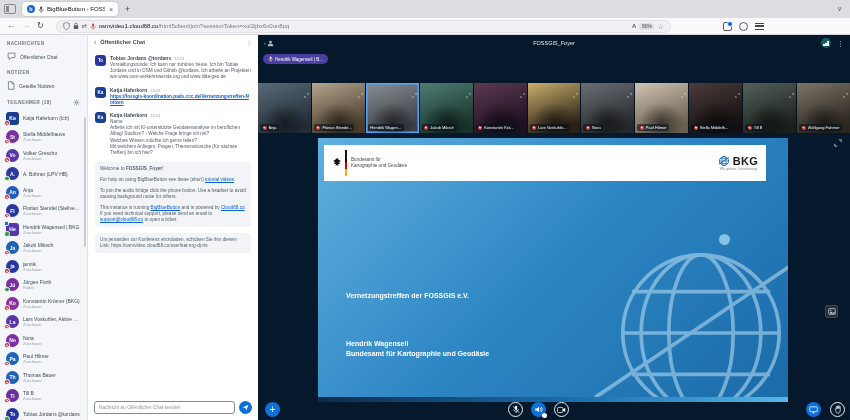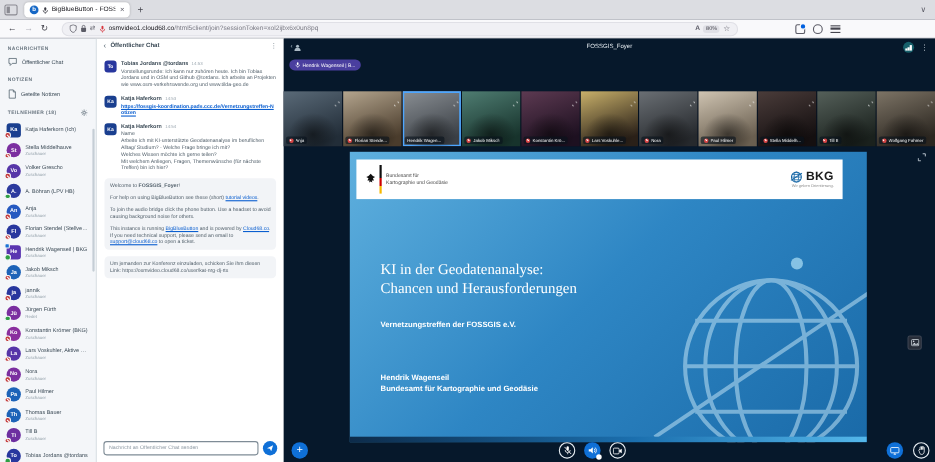--- a/index.html
+++ b/index.html
@@ -565,22 +565,20 @@
         <svg class="globe-svg" width="230" height="230" viewBox="0 0 100 100">
           <g stroke="#bfe2f5" stroke-width="1.6" fill="none">
             <circle cx="50" cy="50" r="34"></circle>
             <ellipse cx="50" cy="50" rx="14" ry="34"></ellipse>
             <ellipse cx="50" cy="50" rx="26" ry="34"></ellipse>
             <path d="M16 50h68M20 32h60M20 68h60"></path>
             <path d="M4 78 96 16"></path>
           </g>
         </svg>
         <div class="globe-dot"></div>
-        <div class="slide-title">KI in der Geodatenanalyse:
-Chancen und Herausforderungen</div>
         <div class="slide-sub">Vernetzungstreffen der FOSSGIS e.V.</div>
         <div class="slide-author">Hendrik Wagenseil
 Bundesamt für Kartographie und Geodäsie</div>
         <div class="slide-foot"></div>
       </div>
 
       <svg class="pres-fs" width="8" height="8" viewBox="0 0 10 10">
           <path d="M6 1h3v3M4 9H1V6" fill="none" stroke="#cfd9e1" stroke-width="1.1"></path>
         </svg>
       <div class="snapbtn">

